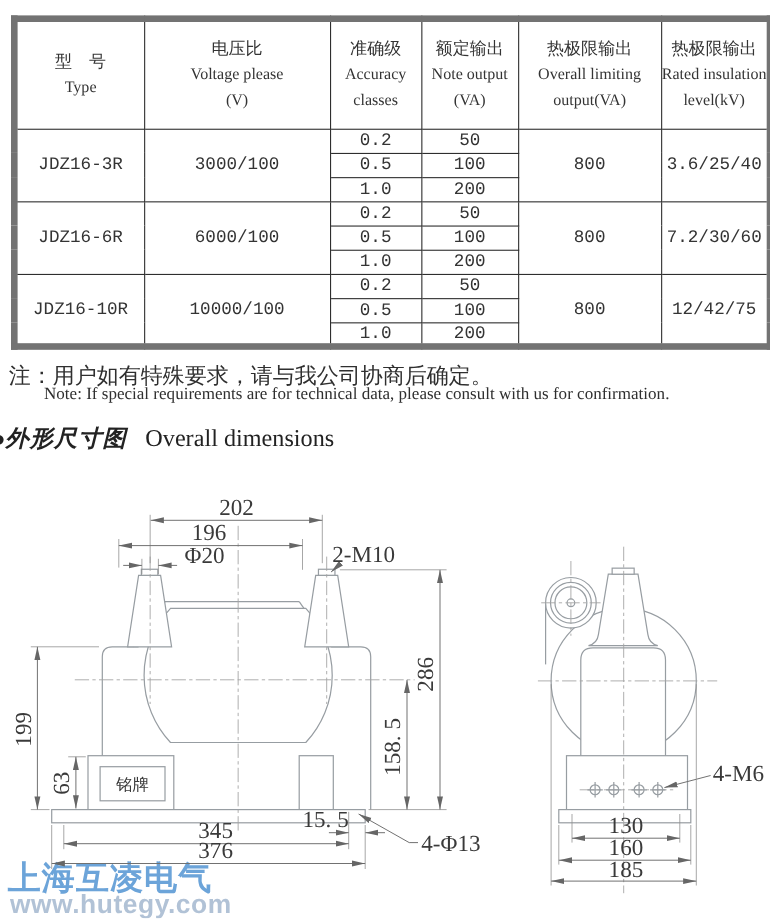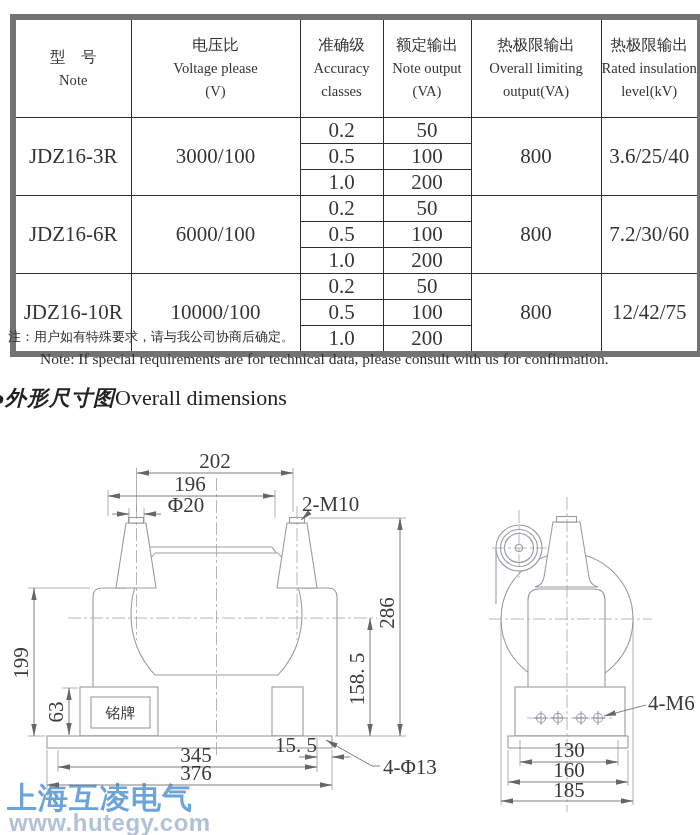--- a/index.html
+++ b/index.html
@@ -8,29 +8,29 @@
 
   
   table.spec{position:absolute;left:10px;top:14px;width:687px;border-collapse:collapse;
              table-layout:fixed;border:6px solid #737373;}
   .spec th,.spec td{border:1px solid #2e2e2e;text-align:center;vertical-align:middle;
              padding:0;font-weight:normal;color:#343434;white-space:nowrap;overflow:hidden;}
   .spec thead tr{height:100px;}
   .spec tr.sub{height:22px;}
   .hd-cn{font-size:15.5px;line-height:24px;}
   .hd-en{font-size:14.6px;line-height:23px;}
-  .spec td{font-size:21px;}
+  .spec td{font-size:16px;font-family:Liberation Mono, monospace;}
 
   
-  .note-cn{position:absolute;left:8px;top:328px;font-size:13px;color:#2f2f2f;}
+  .note-cn{position:absolute;left:8px;top:328px;font-size:20px;color:#2f2f2f;}
   .note-en{position:absolute;left:8px;top:350px;font-size:15.5px;color:#2f2f2f;margin-left:32px;}
   .sec-head{position:absolute;left:-7px;top:384px;font-size:21px;color:#222;white-space:nowrap;}
   .sec-head .bullet{font-size:20px;}
   .sec-head .cn{font-weight:bold;letter-spacing:1px;font-style:italic;}
-  .sec-head .en{font-size:22px;margin-left:0;}
+  .sec-head .en{font-size:22px;margin-left:17px;}
 
   
   .wm1{position:absolute;left:7px;top:778px;font-family:Liberation Serif, serif;
        font-weight:bold;font-size:30px;letter-spacing:1px;z-index:1;}
   .wm2{position:absolute;left:9px;top:809px;font-family:"Liberation Sans",sans-serif;
        font-weight:bold;font-size:24px;letter-spacing:0.5px;z-index:1;}
 
   
   svg.drawing{position:absolute;left:0;top:425px;z-index:2;}
   .ol {fill:none;stroke:#979da2;stroke-width:1.1;}
@@ -52,21 +52,21 @@
         <col style="width:169px">
         <col style="width:83px">
       <col style="width:88px">
         <col style="width:130px">
         <col style="width:99px">
     </colgroup>
     <thead>
       <tr>
         <th>
           <div class="hd-cn">型　号</div>
-          <div class="hd-en">Note</div>
+          <div class="hd-en">Type</div>
         </th>
         <th>
           <div class="hd-cn">电压比</div>
           <div class="hd-en">Voltage please</div>
           <div class="hd-en">(V)</div>
         </th>
         <th>
           <div class="hd-cn">准确级</div>
           <div class="hd-en">Accuracy</div>
           <div class="hd-en">classes</div>

